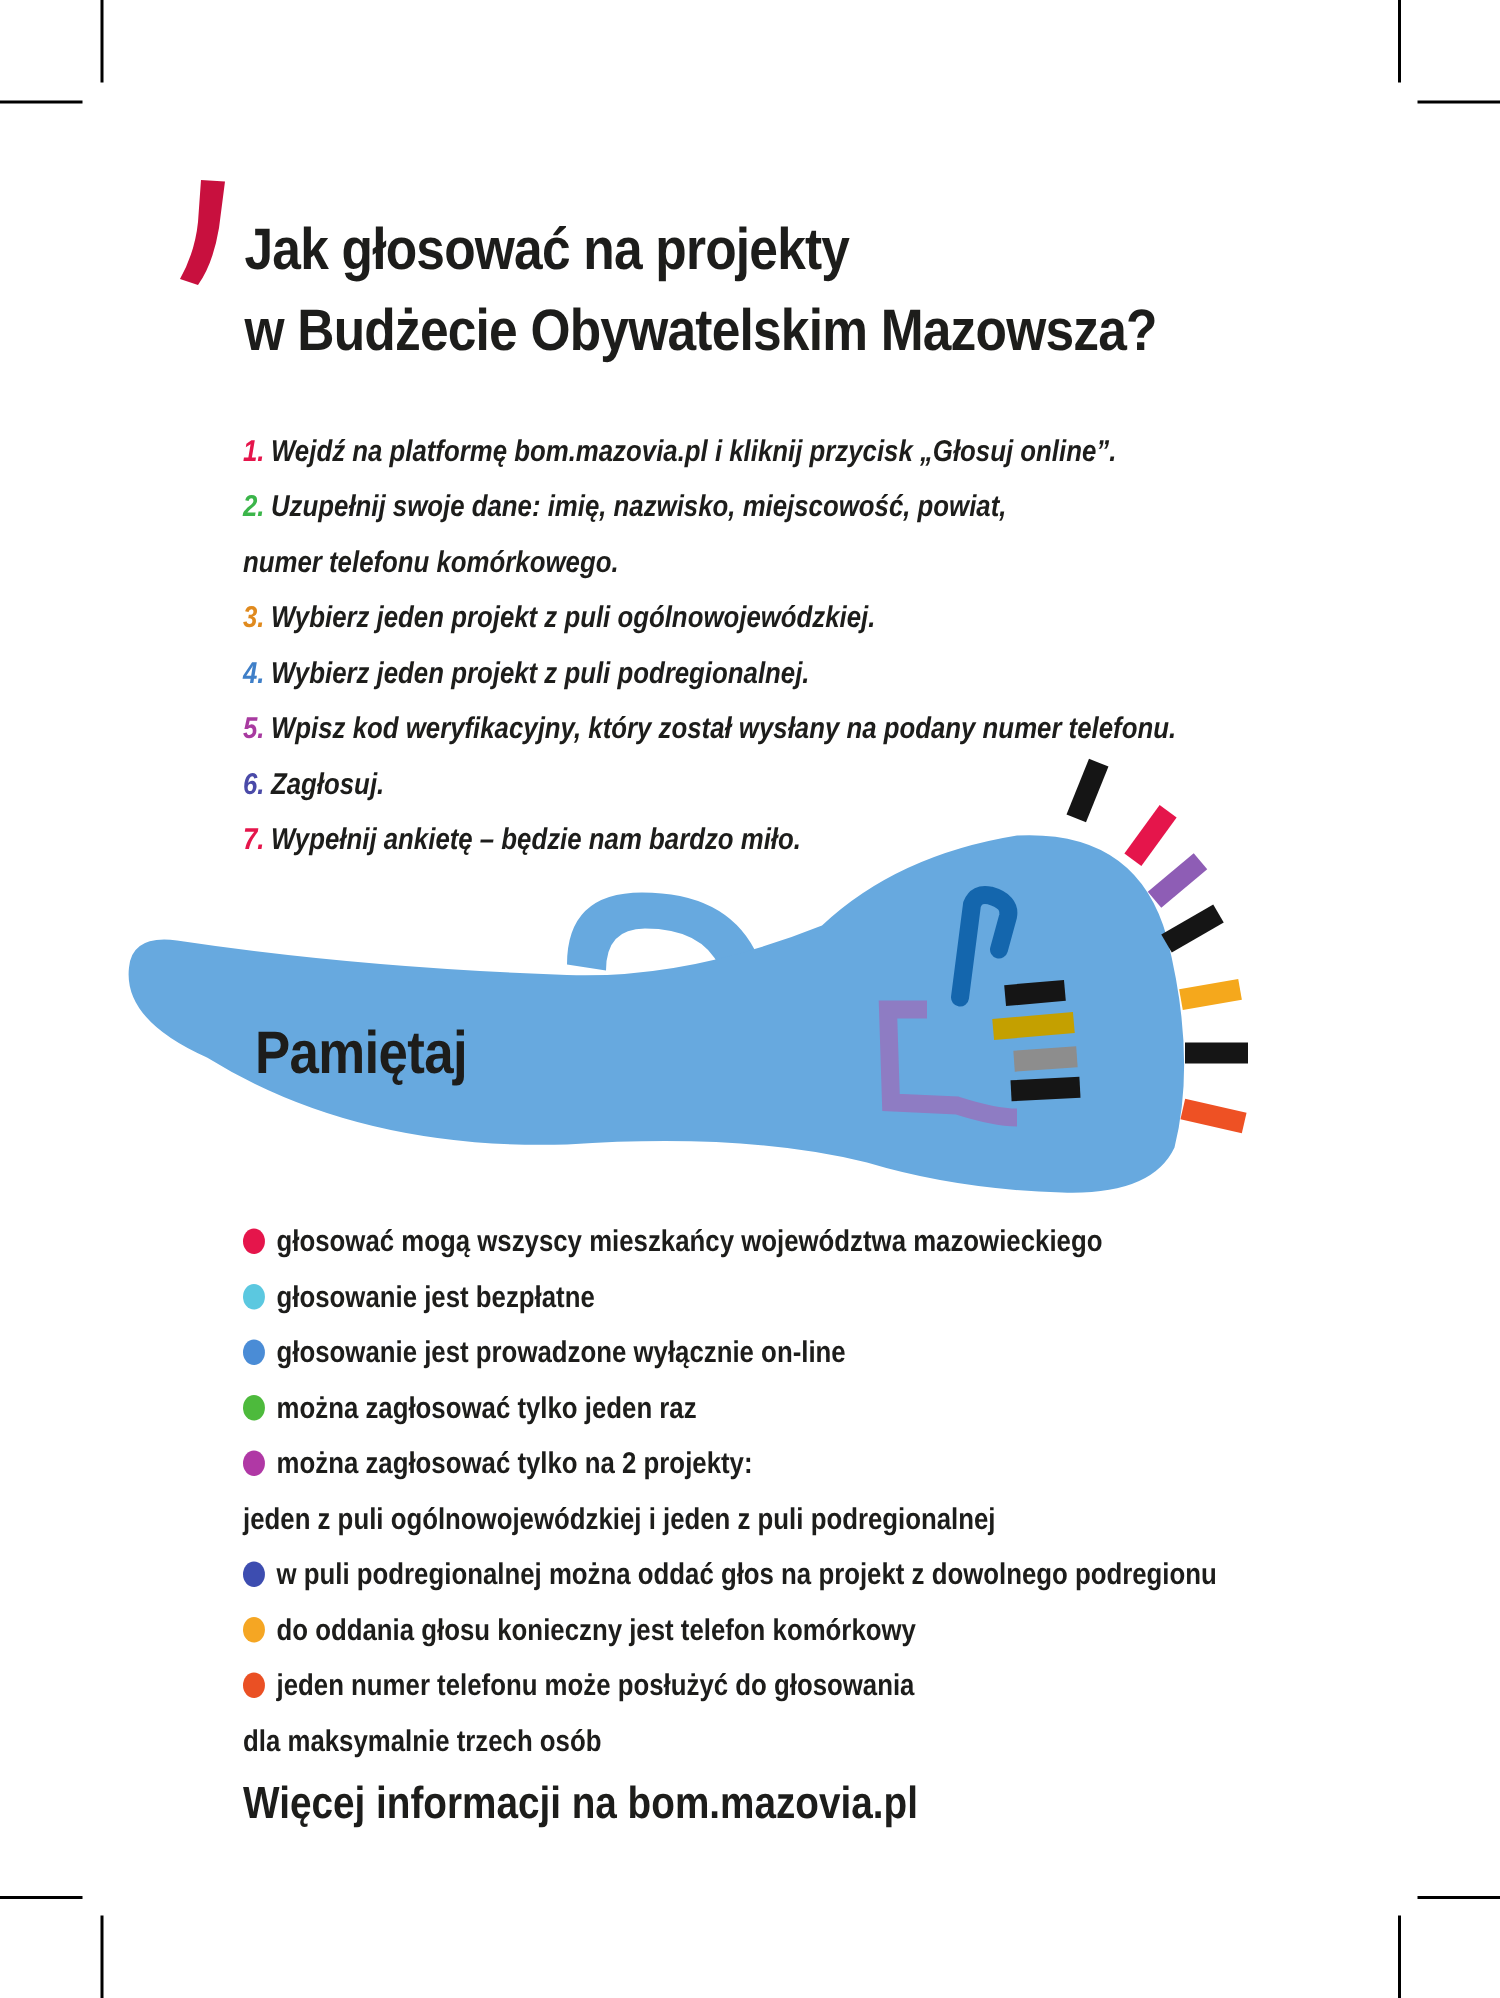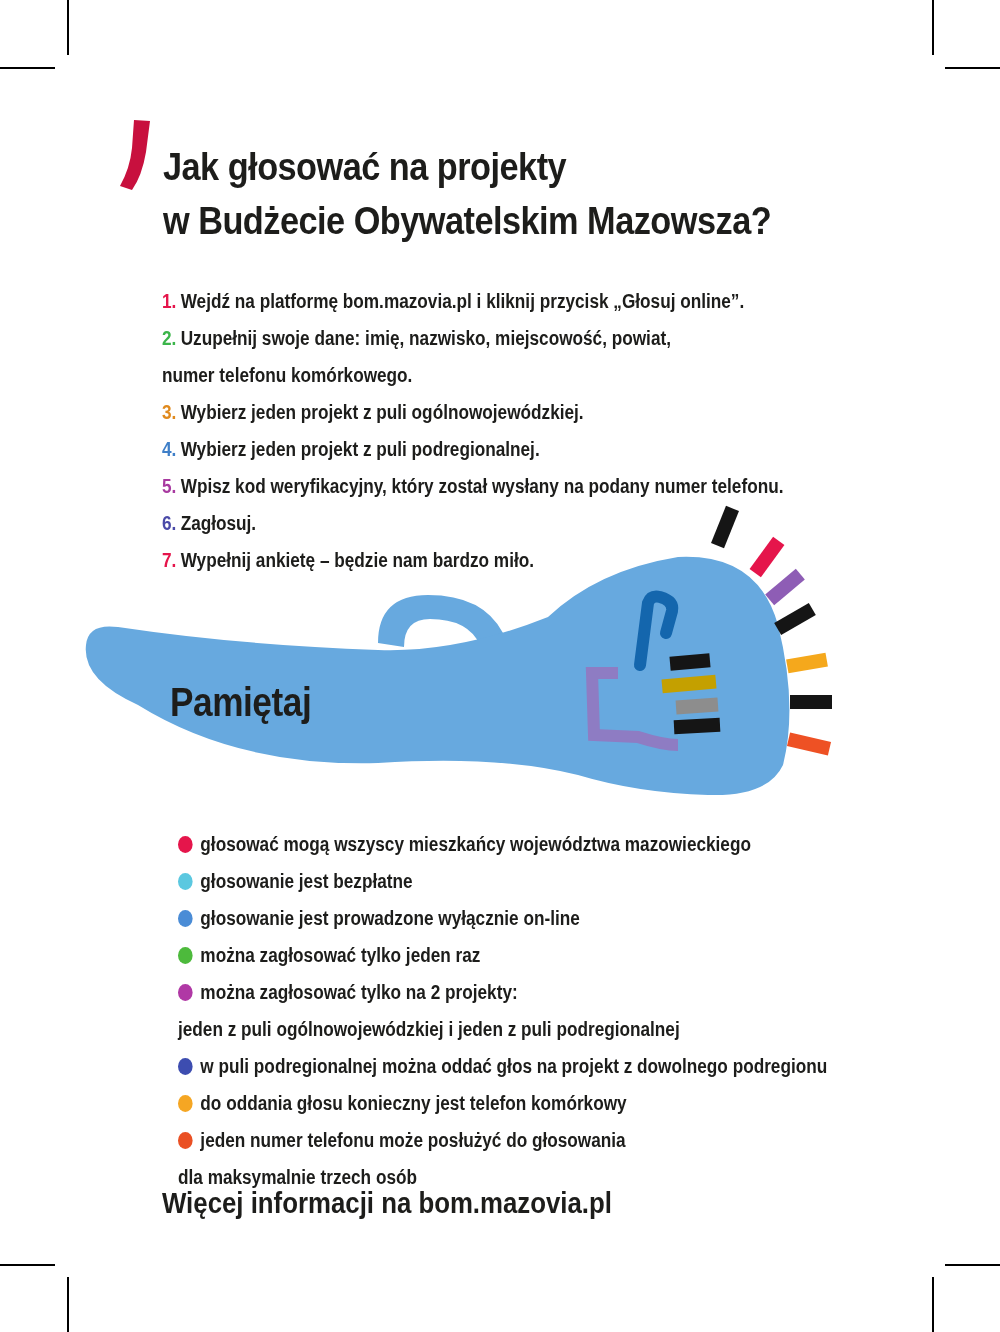--- a/index.html
+++ b/index.html
@@ -10,34 +10,34 @@
   .crop { position: absolute; background: #000; }
   .crop.v { width: 1.5px; height: 55px; }
   .crop.h { height: 1.5px; width: 55px; }
 
   .title-mark { position: absolute; left: 118px; top: 118px; width: 34px; height: 74px; }
   .title {
     position: absolute; left: 163px; top: 140px; margin: 0;
     font-size: 39px; line-height: 54px; font-weight: bold; letter-spacing: -0.6px;
     transform: scaleX(0.88); transform-origin: left top; white-space: nowrap;
   }
-  .steps { position: absolute; left: 162px; top: 286px; margin: 0; padding: 0; list-style: none; }
+  .steps { position: absolute; left: 162px; top: 286px; margin: 0; padding: 0; list-style: none; font-style: italic; }
   .steps li, .rules li {
     font-size: 20px; font-weight: bold; height: 37px; line-height: 30px;
     white-space: nowrap; transform: scaleX(0.86); transform-origin: left top;
   }
   .num { margin-right: 5px; }
 
   .megaphone { position: absolute; left: 78px; top: 505px; width: 780px; height: 300px; }
   .remember {
     position: absolute; left: 170px; top: 680px; margin: 0;
     font-size: 40px; font-weight: bold; letter-spacing: -0.5px;
     transform: scaleX(0.88); transform-origin: left top;
   }
-  .rules { position: absolute; left: 162px; top: 813px; margin: 16px; padding: 0; list-style: none; }
+  .rules { position: absolute; left: 162px; top: 813px; margin: 0; padding: 0; list-style: none; }
   .dot {
     display: inline-block; width: 17px; height: 17px; border-radius: 50%;
     vertical-align: -2px; margin-right: 9px;
   }
   .more {
     position: absolute; left: 162px; top: 1186px; margin: 0;
     font-size: 30px; font-weight: bold; white-space: nowrap;
     transform: scaleX(0.86); transform-origin: left top;
   }
 </style>

